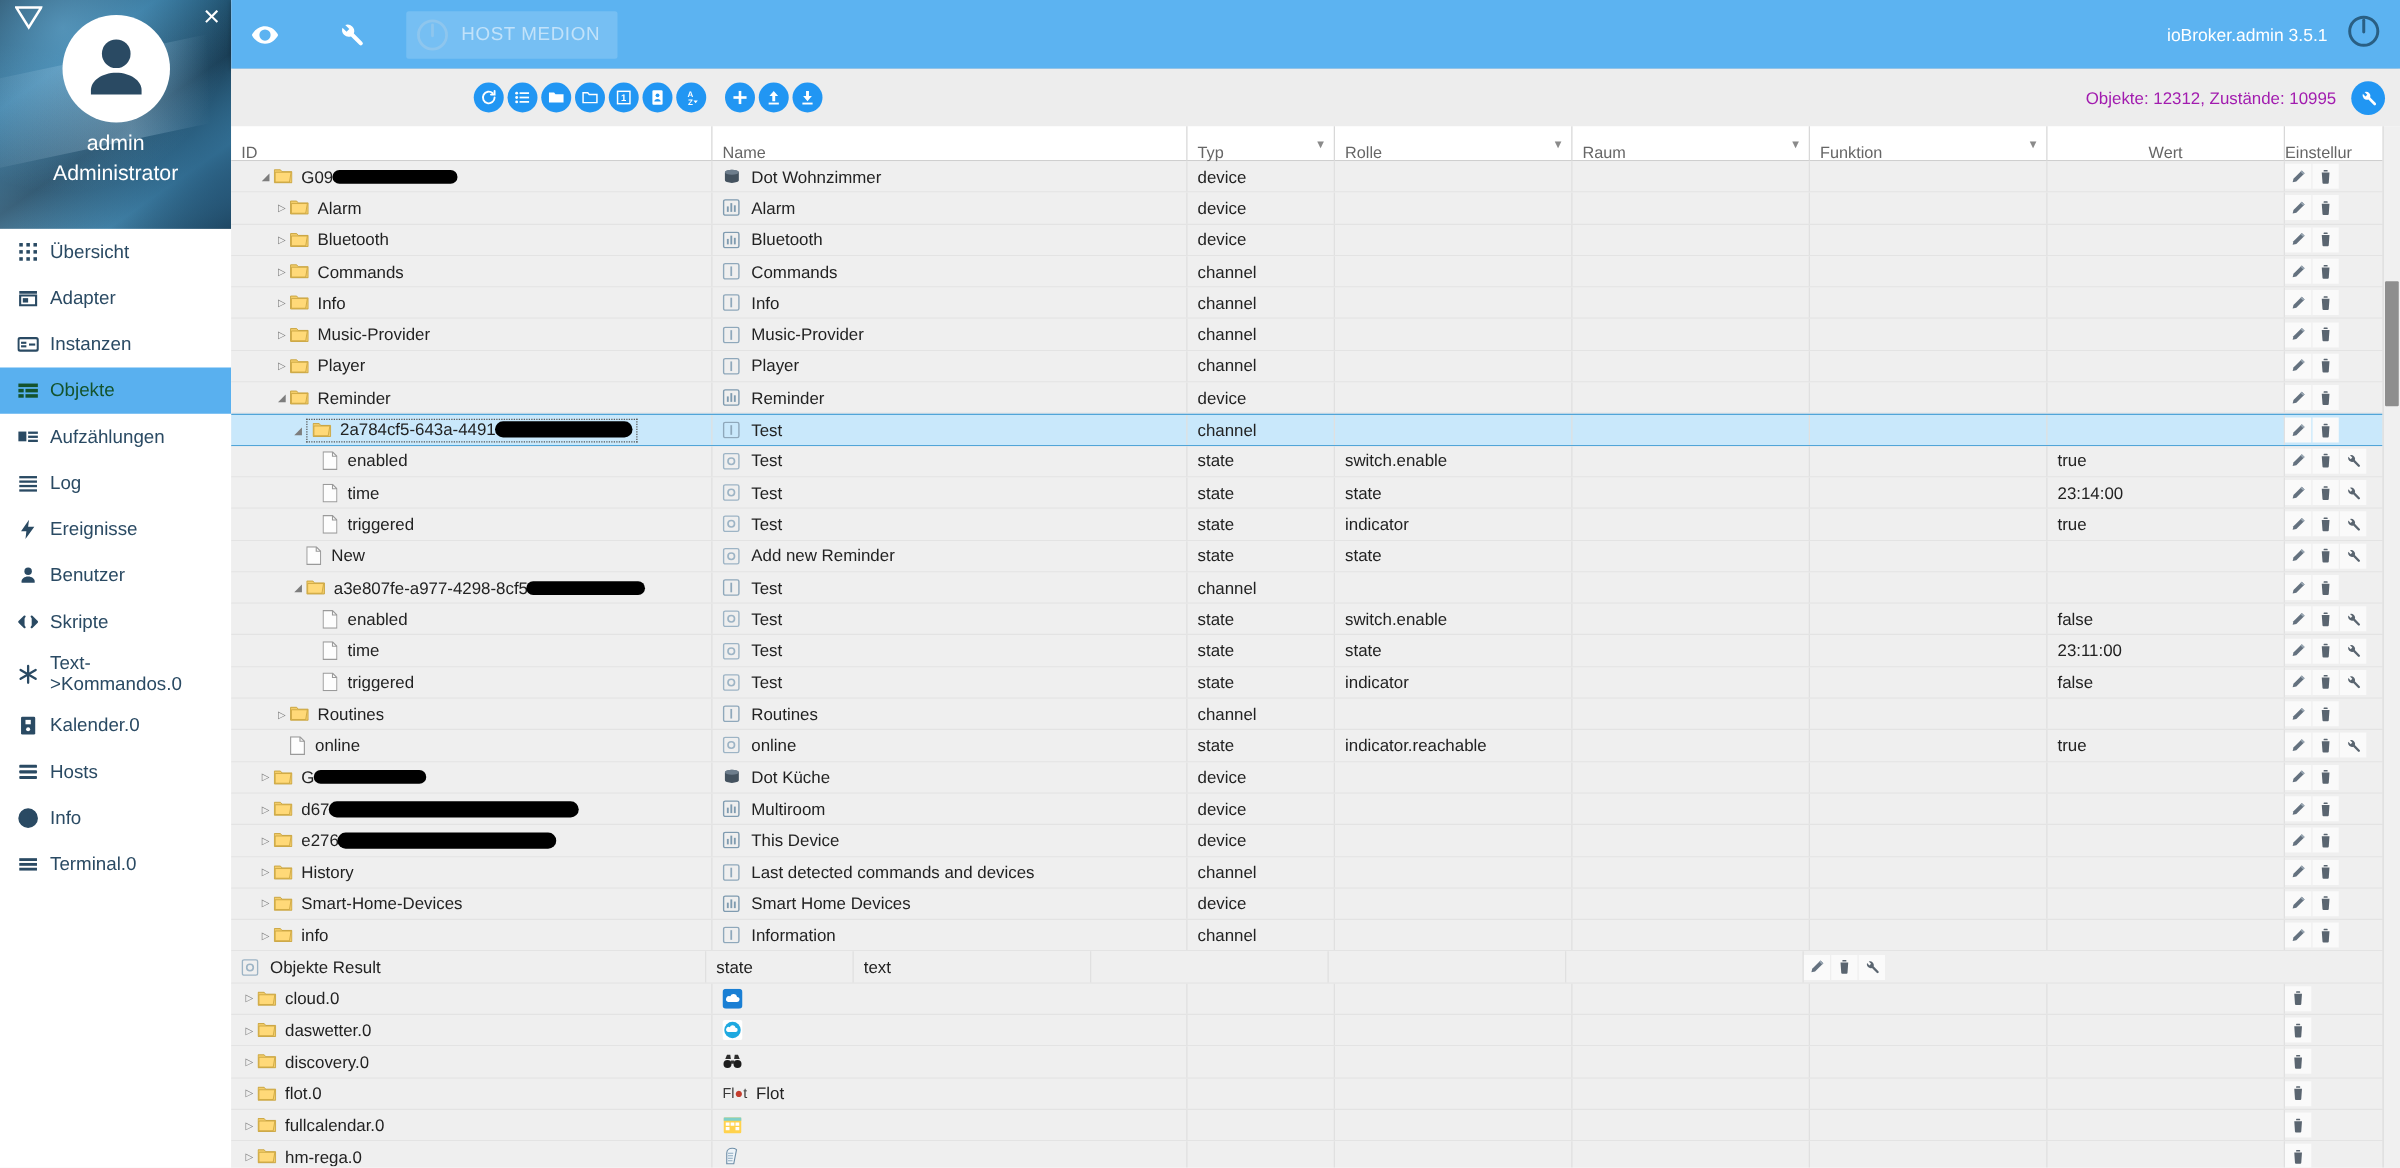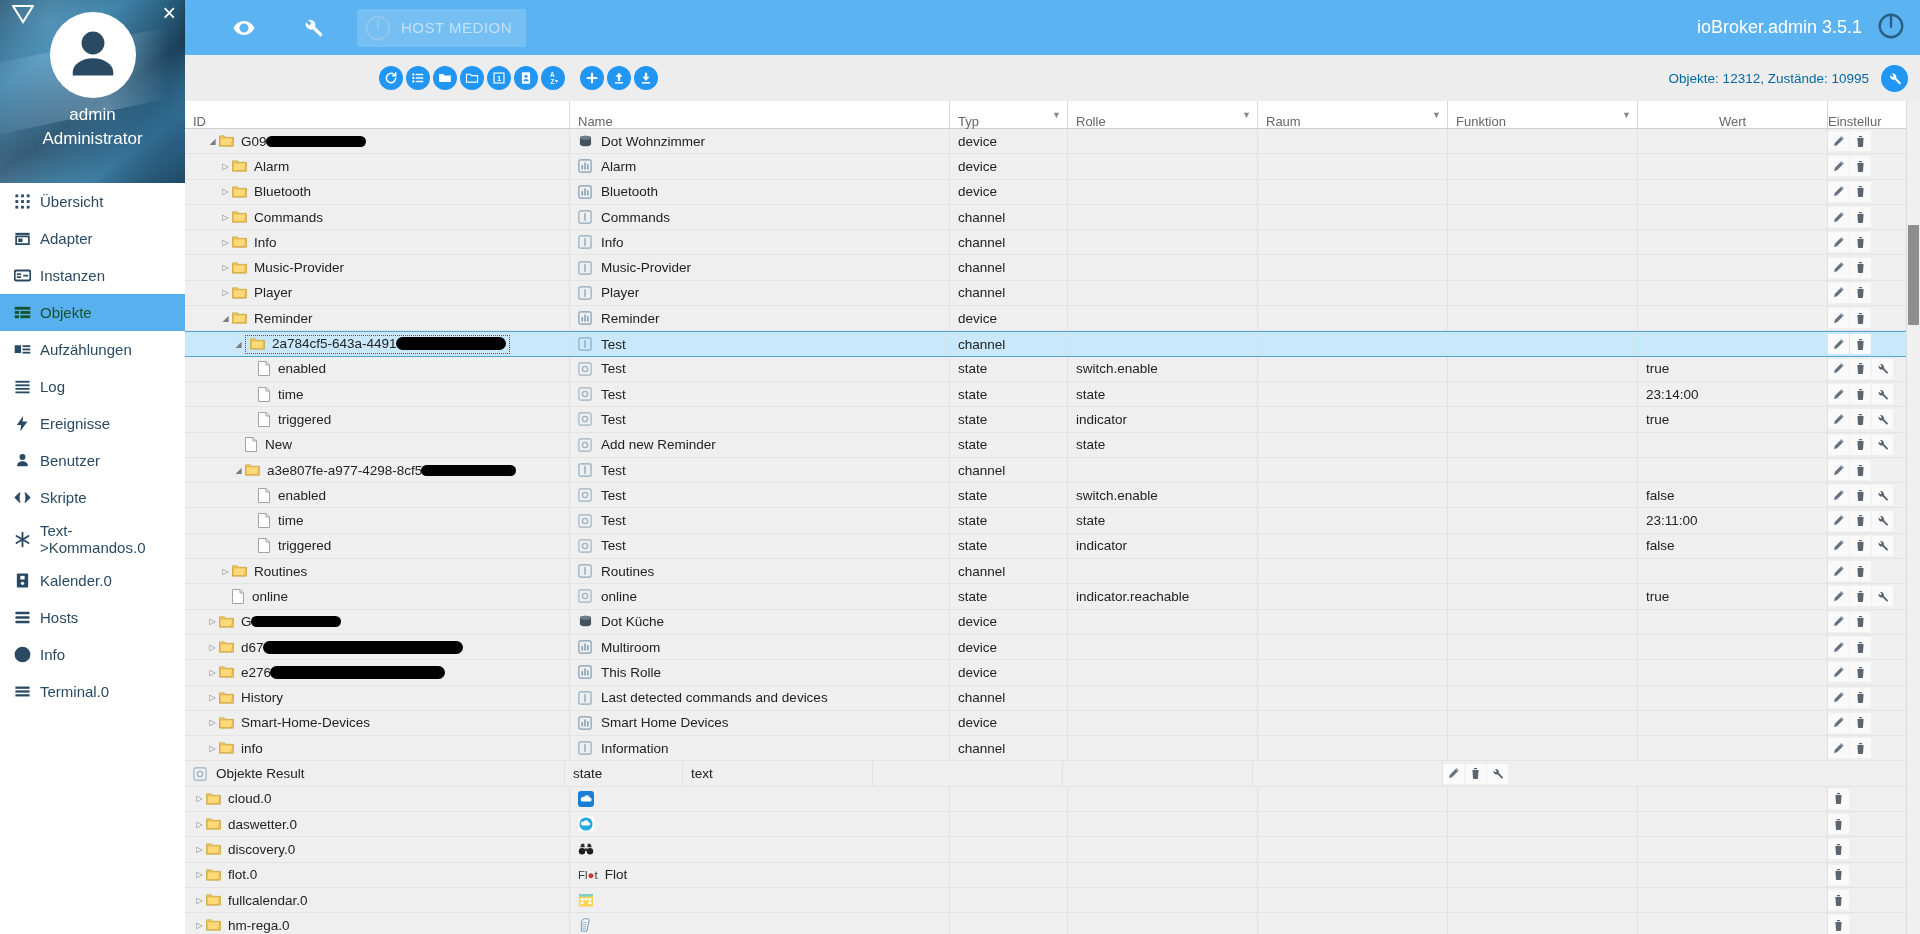--- a/index.html
+++ b/index.html
@@ -85,21 +85,21 @@
   .sb-item .sb-lbl { line-height:17px; }
   .sb-item.two-line { height: 46px; align-items:center; }
   .sb-item.two-line .sb-lbl { white-space:normal; max-width:126px; line-height:17px;}
 
   
   .main { flex:1 1 auto; position:relative; background:#ededed; height:934px; }
 
   .topbar {
     height:55px; background:#5cb3f1;
     display:flex; align-items:center;
-    padding-left:36px;
+    padding-left:4px;
     position:relative;
     box-shadow: 0 1px 3px rgba(0,0,0,.25);
   }
   .tb-icon {
     width:46px; height:46px;
     display:flex; align-items:center; justify-content:center;
     color:#ffffff; cursor:pointer;
   }
   .tb-host {
     margin-left:22px;
@@ -111,42 +111,42 @@
     color: rgba(255,255,255,.55);
     font-size:15px;
     letter-spacing:.5px;
     cursor:pointer;
   }
   .tb-host .power { margin-right:8px; display:flex; }
   .tb-right {
     position:absolute; right:14px; top:0; height:55px;
     display:flex; align-items:center; gap:14px;
   }
-  .tb-version { color:#ffffff; font-size:18px; }
+  .tb-version { color:#ffffff; font-size:14px; }
 
   .subbar {
     height:46px; background:#ededed;
     display:flex; align-items:center;
     padding-left:194px;
     position:relative;
   }
   .rnd-btn {
     width:24px; height:24px; border-radius:50%;
     background:#2196f3; color:#fff;
     display:flex; align-items:center; justify-content:center;
     margin-right:3px;
     cursor:pointer;
     flex:0 0 24px;
   }
   .rnd-btn.gap { margin-left:12px; }
   .subbar-right {
     position:absolute; right:12px; top:0; height:46px;
     display:flex; align-items:center; gap:12px;
   }
-  .obj-count { font-size:13.5px; color:#0369a1; }
+  .obj-count { font-size:13.5px; color:#a21caf; }
 
   
   .tbl-wrap { position:relative; background:#efefef; height: 100%; }
   .thead {
     display:flex; height:28px; background:#ffffff;
     border-bottom:1px solid #cfcfcf;
     font-size:13px; color:#666;
     position:relative;
   }
   .th {
@@ -1790,21 +1790,21 @@
             </div>
             <div class="cell c-name">
               <span class="name-ico">
                 <svg width="14" height="14" viewBox="0 0 16 16">
                   <rect x="1" y="1" width="14" height="14" rx="1.6" fill="none" stroke="#7f9bb0" stroke-width="1.3"></rect>
                   <rect x="4" y="7" width="1.7" height="5" fill="#7f9bb0"></rect>
                   <rect x="7.2" y="4" width="1.7" height="8" fill="#7f9bb0"></rect>
                   <rect x="10.4" y="6" width="1.7" height="6" fill="#7f9bb0"></rect>
                 </svg>
               </span>
-              <span>This Rolle</span>
+              <span>This Device</span>
             </div>
             <div class="cell c-typ">
               <span>device</span>
             </div>
             <div class="cell c-rolle">
               <span></span>
             </div>
             <div class="cell c-raum">
               <span></span>
             </div>

